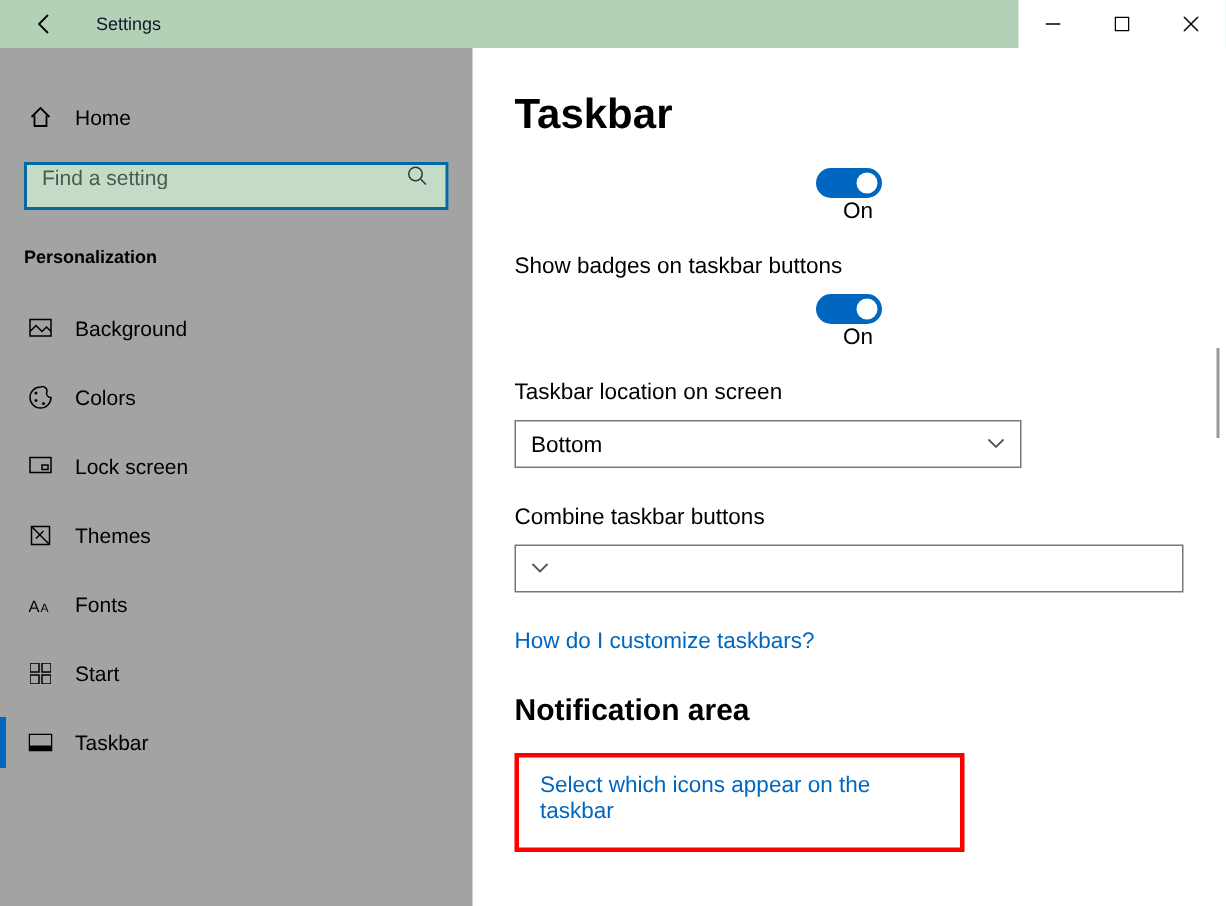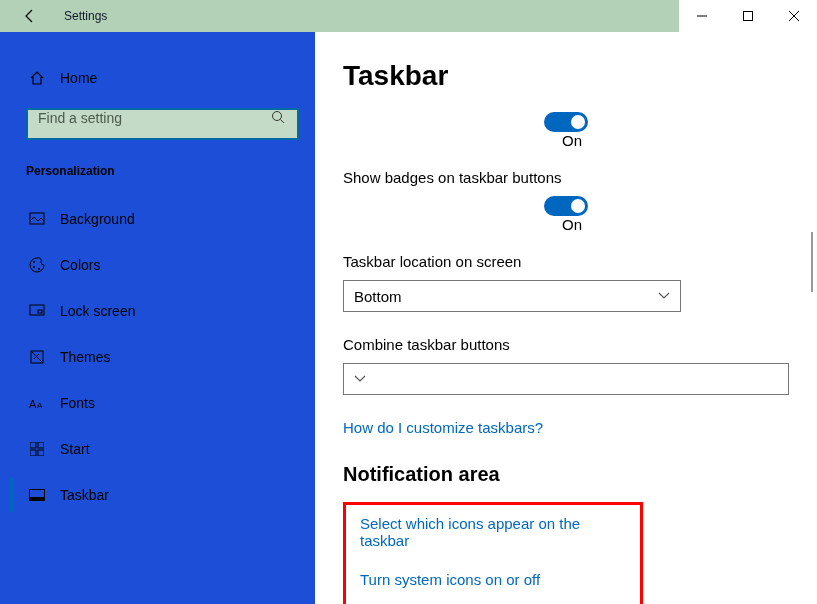--- a/index.html
+++ b/index.html
@@ -4,21 +4,21 @@
 <style>
   * { box-sizing: border-box; margin: 0; padding: 0; font-family: "Segoe UI", -apple-system, sans-serif; }
   body { width: 817px; height: 604px; overflow: hidden; background: #fff; display: flex; flex-direction: column; }
   .titlebar { height: 32px; display: flex; align-items: center; background: #b3d1b7; }
   .titlebar-left { display: flex; align-items: center; flex: 1; padding-left: 18px; }
   .back-btn { width: 24px; height: 24px; display: flex; align-items: center; justify-content: center; cursor: pointer; }
   .app-title { margin-left: 22px; font-size: 12px; color: #0f172a; }
   .win-controls { display: flex; height: 32px; background: #fff; }
   .win-btn { width: 46px; height: 32px; display: flex; align-items: center; justify-content: center; cursor: pointer; }
   .content { flex: 1; display: flex; overflow: hidden; }
-  .sidebar { width: 344px; background: #1d4ed8; padding-top: 28px; position: relative; padding-left: 10px; }
+  .sidebar { width: 344px; background: #a3a3a3; padding-top: 28px; position: relative; }
   .home-row { display: flex; align-items: center; height: 36px; padding-left: 16px; cursor: pointer; }
   .home-row .ico { width: 22px; display: flex; justify-content: center; }
   .home-row .lbl { margin-left: 12px; font-size: 14px; }
   .search-box { margin: 12px 16px 0 16px; height: 32px; border: 2px solid #0369a1; background: #c4dcc7; display: flex; align-items: flex-start; padding: 0 10px; }
   .search-box input { flex: 1; background: transparent; border: none; outline: none; font-size: 14px; color: #333; }
   .search-box input::placeholder { color: #4a5a4d; }
   .search-ico { width: 16px; }
   .section-title { font-weight: 600; font-size: 12px; margin: 24px 16px 18px 16px; }
   .nav-item { display: flex; align-items: center; height: 46px; padding-left: 16px; cursor: pointer; position: relative; }
   .nav-item .ico { width: 22px; display: flex; justify-content: center; }
@@ -200,16 +200,15 @@
           </svg>
       </span>
     </div>
 
     <a class="link">How do I customize taskbars?</a>
 
     <h2 class="subheading">Notification area</h2>
 
     <div class="highlight-box">
       <a class="link">Select which icons appear on the taskbar</a>
-      <a class="link">Turn system icons on or off</a>
     </div>
   </div>
 </div>
 
 </body></html>

